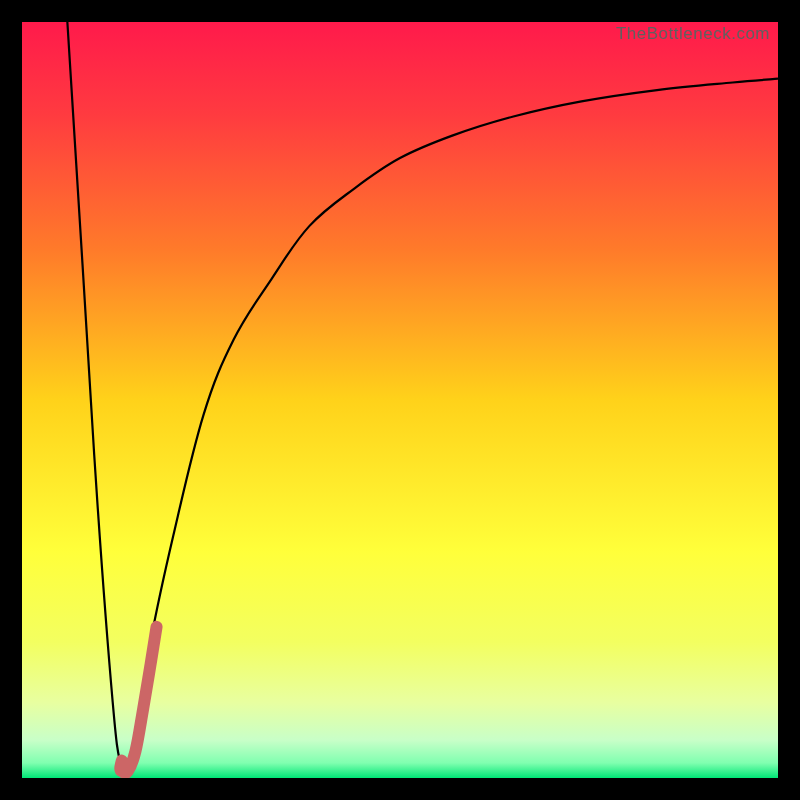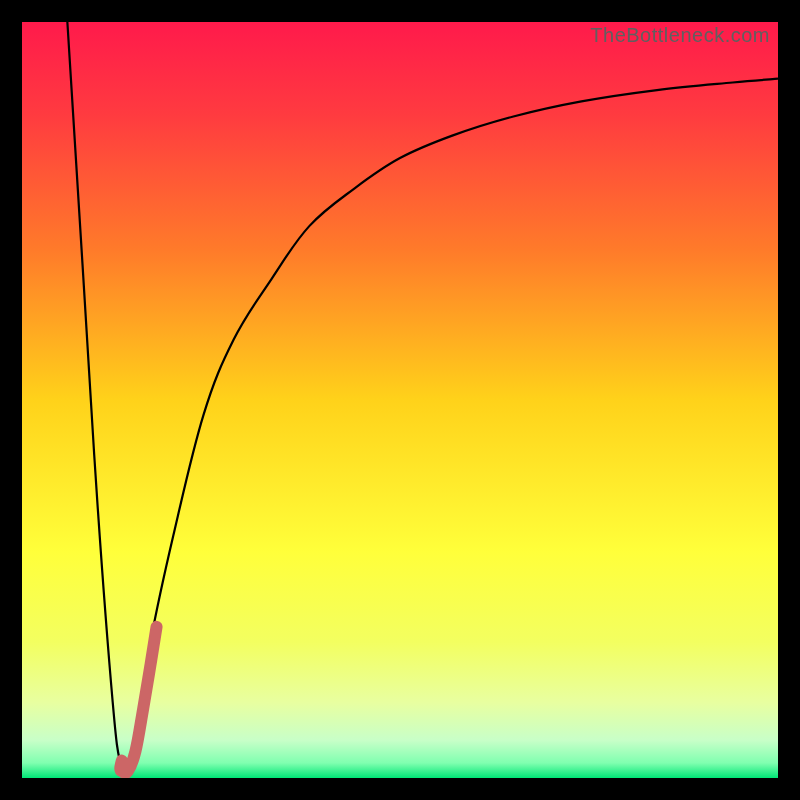--- a/index.html
+++ b/index.html
@@ -25,21 +25,21 @@
     top: 22px;
     width: 756px;
     height: 756px;
     overflow: hidden;
   }
   .watermark {
     position: absolute;
     top: 2px;
     right: 8px;
     color: #606060;
-    font-size: 20px;
+    font-size: 17px;
     letter-spacing: 0.5px;
     font-weight: 400;
     user-select: none;
     margin-left: 27px;
   }
   svg { display: block; }
 </style>
 </head>
 <body>
 

